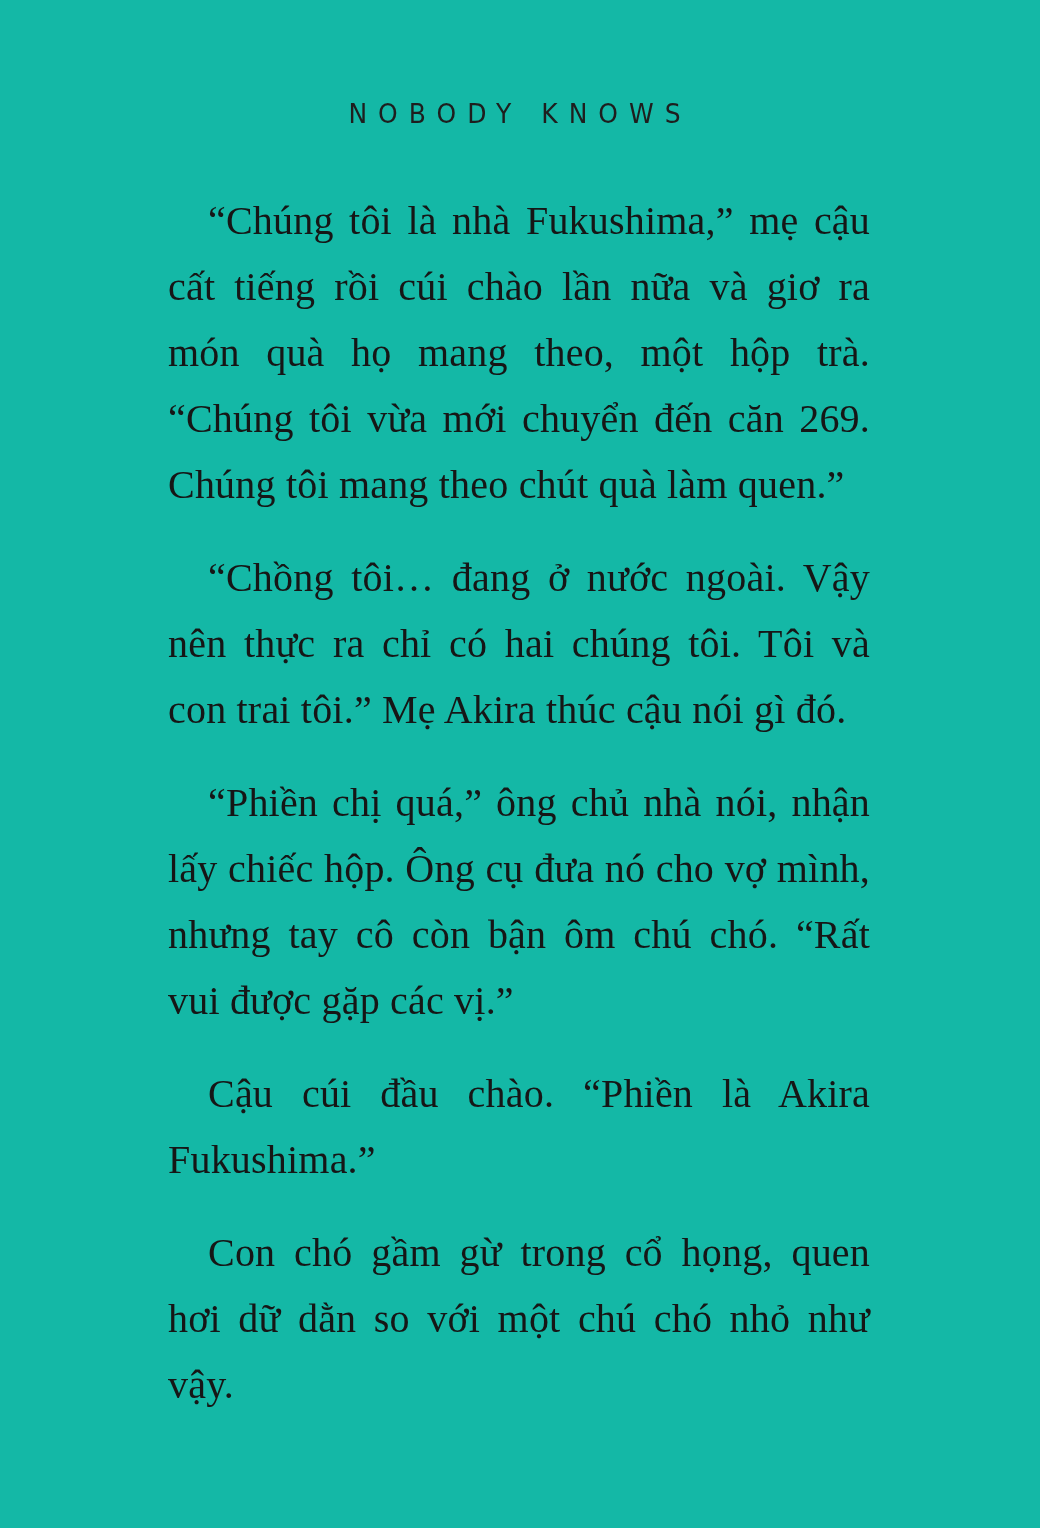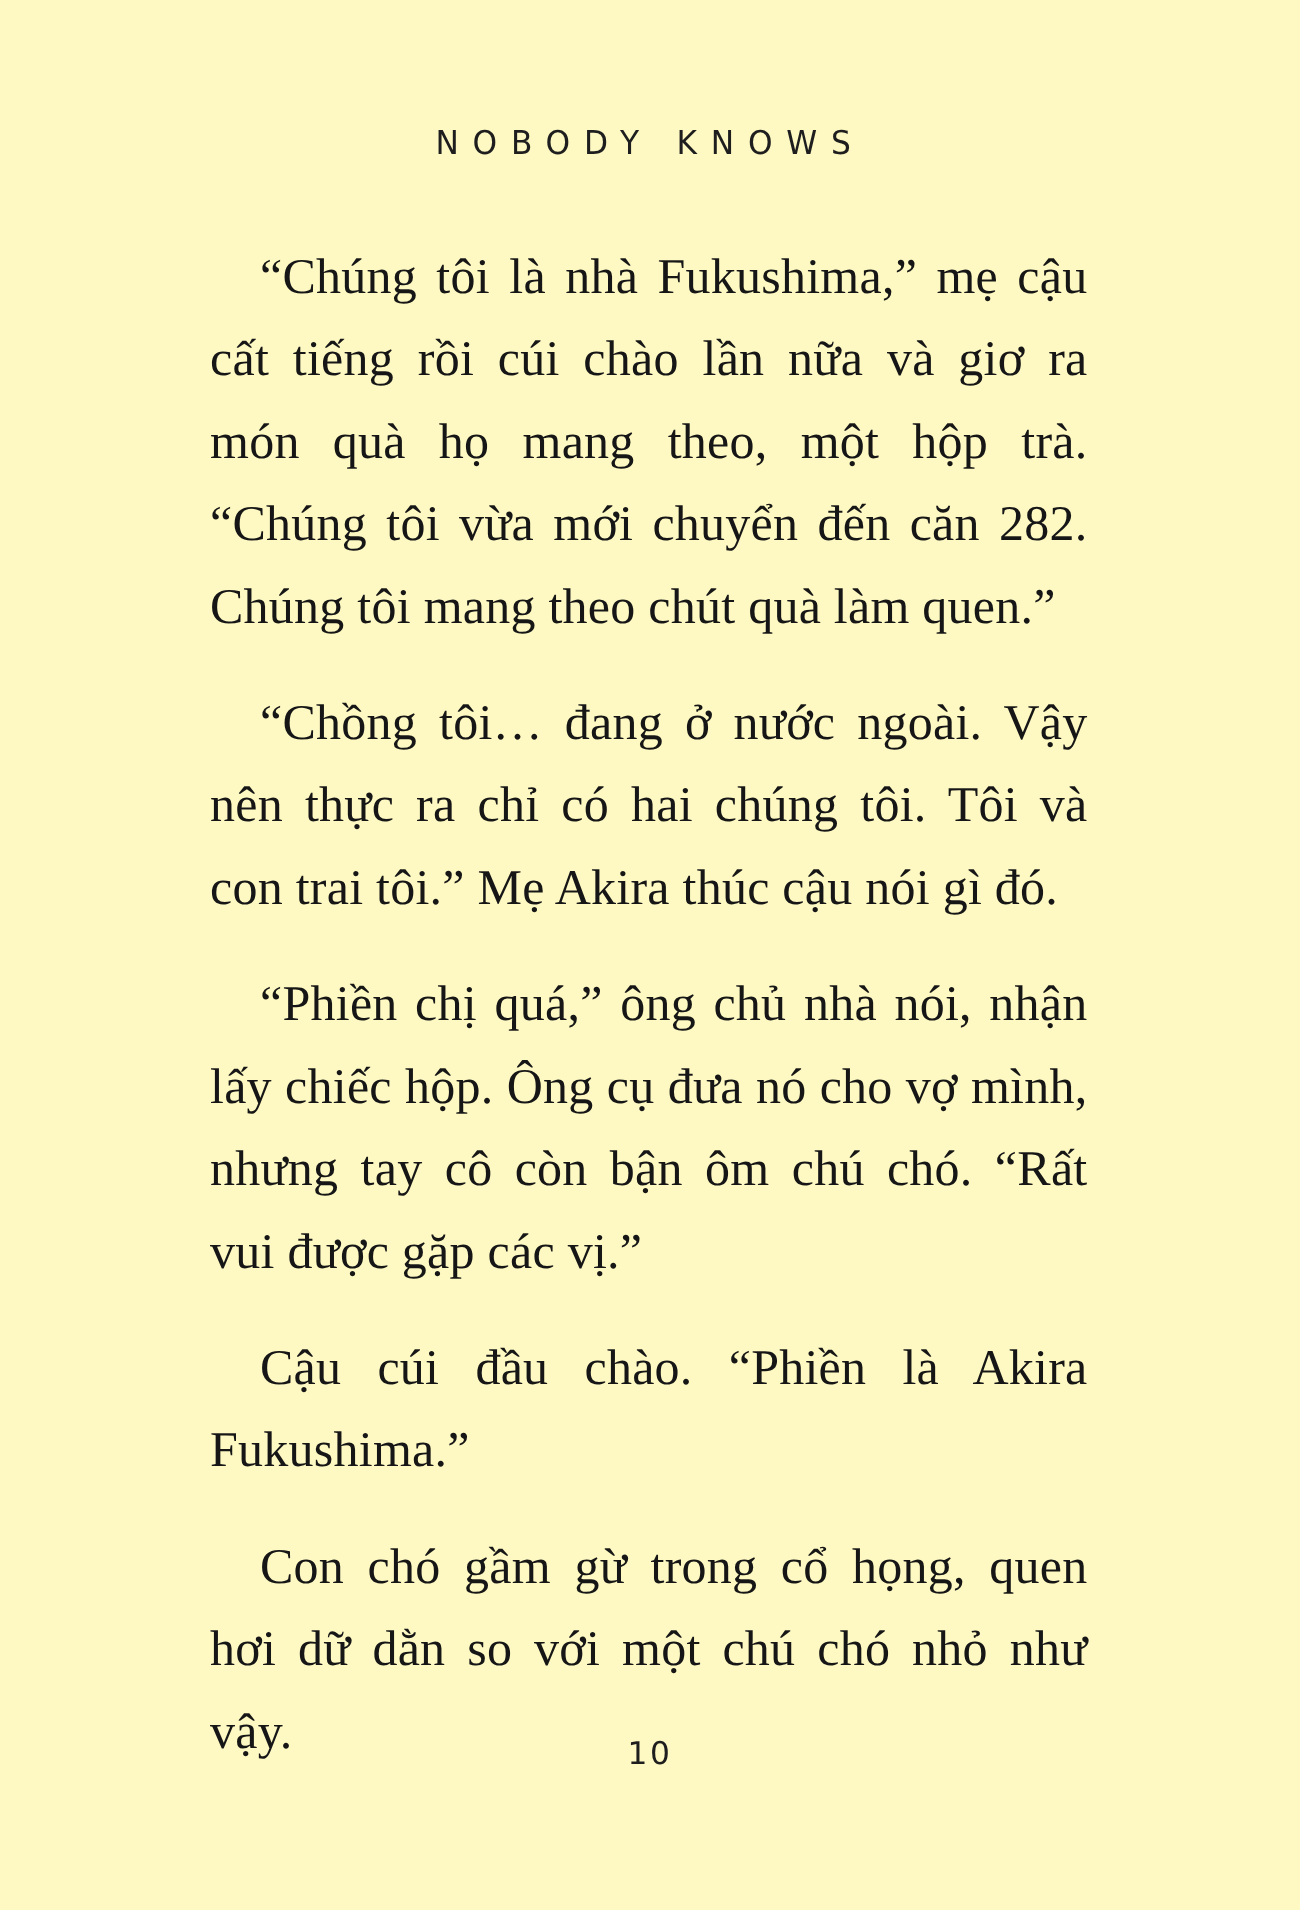--- a/index.html
+++ b/index.html
@@ -1,21 +1,21 @@
 <!DOCTYPE html>
 <html><head>
 <meta charset="utf-8">
 <style>
   * { margin: 0; padding: 0; box-sizing: border-box; }
   html, body { background: #ffffff; }
   .page {
     position: relative;
     width: 1040px;
     height: 1528px;
-    background: #fef9c3;
+    background: #14b8a6;
     color: #141414;
     font-family: "Liberation Serif", serif;
     overflow: hidden;
     margin: 0 auto;
   }
   .running-head {
     position: absolute;
     top: 100px;
     left: 0;
     width: 100%;
@@ -56,22 +56,21 @@
   }
 </style>
 </head>
 <body>
 
 <div class="page">
 
   <div class="running-head">NOBODY KNOWS</div>
 
   <div class="body-text">
-    <p>“Chúng tôi là nhà Fukushima,” mẹ cậu cất tiếng rồi cúi chào lần nữa và giơ ra món quà họ mang theo, một hộp trà. “Chúng tôi vừa mới chuyển đến căn 282. Chúng tôi mang theo chút quà làm quen.”</p>
+    <p>“Chúng tôi là nhà Fukushima,” mẹ cậu cất tiếng rồi cúi chào lần nữa và giơ ra món quà họ mang theo, một hộp trà. “Chúng tôi vừa mới chuyển đến căn 269. Chúng tôi mang theo chút quà làm quen.”</p>
     <p>“Chồng tôi… đang ở nước ngoài. Vậy nên thực ra chỉ có hai chúng tôi. Tôi và con trai tôi.” Mẹ Akira thúc cậu nói gì đó.</p>
     <p>“Phiền chị quá,” ông chủ nhà nói, nhận lấy chiếc hộp. Ông cụ đưa nó cho vợ mình, nhưng tay cô còn bận ôm chú chó. “Rất vui được gặp các vị.”</p>
     <p>Cậu cúi đầu chào. “Phiền là Akira Fukushima.”</p>
     <p>Con chó gầm gừ trong cổ họng, quen hơi dữ dằn so với một chú chó nhỏ như vậy.</p>
   </div>
 
-  <div class="page-number">10</div>
 
 </div>
 
 </body></html>

